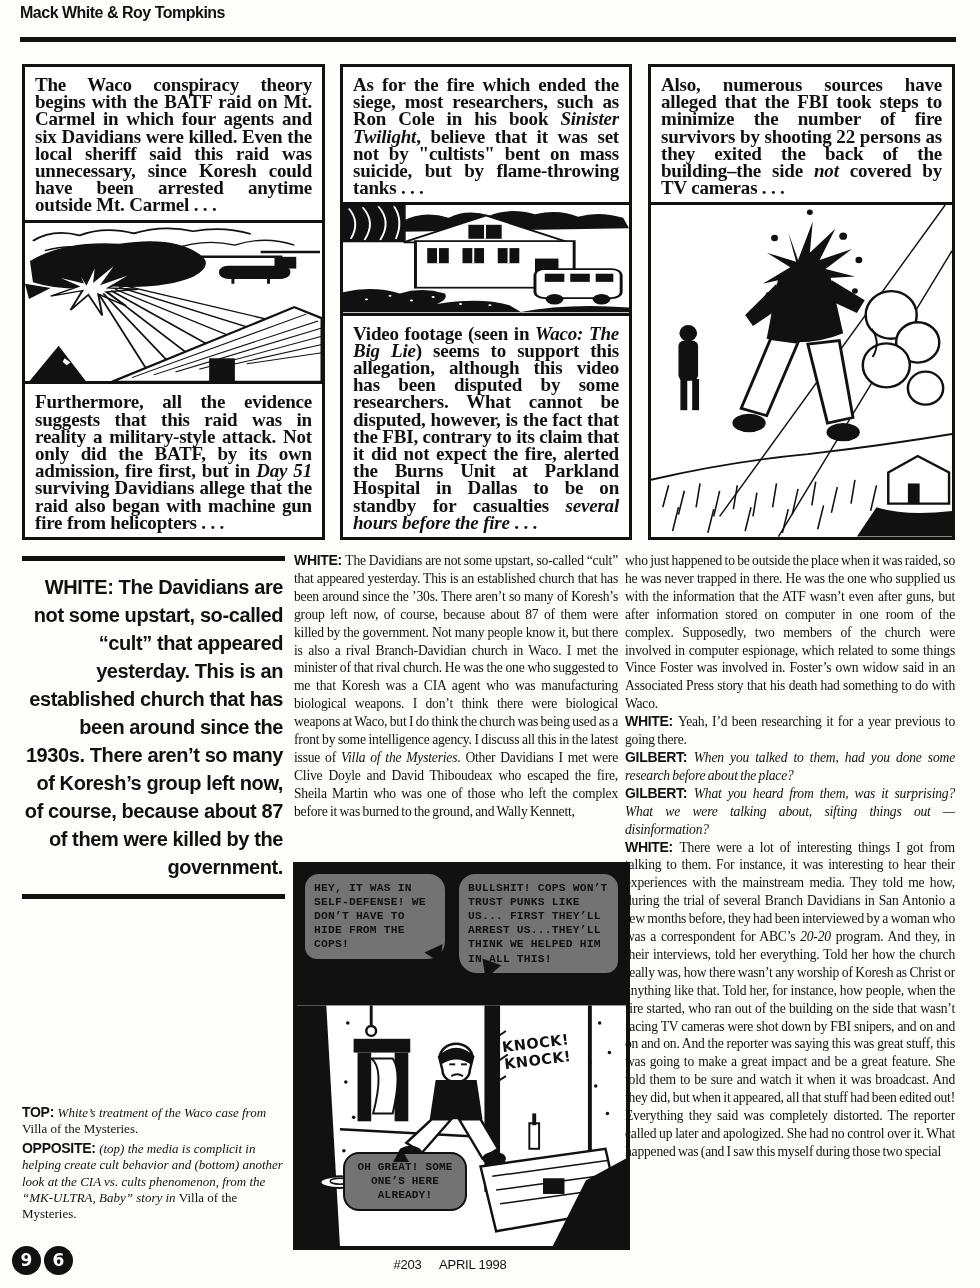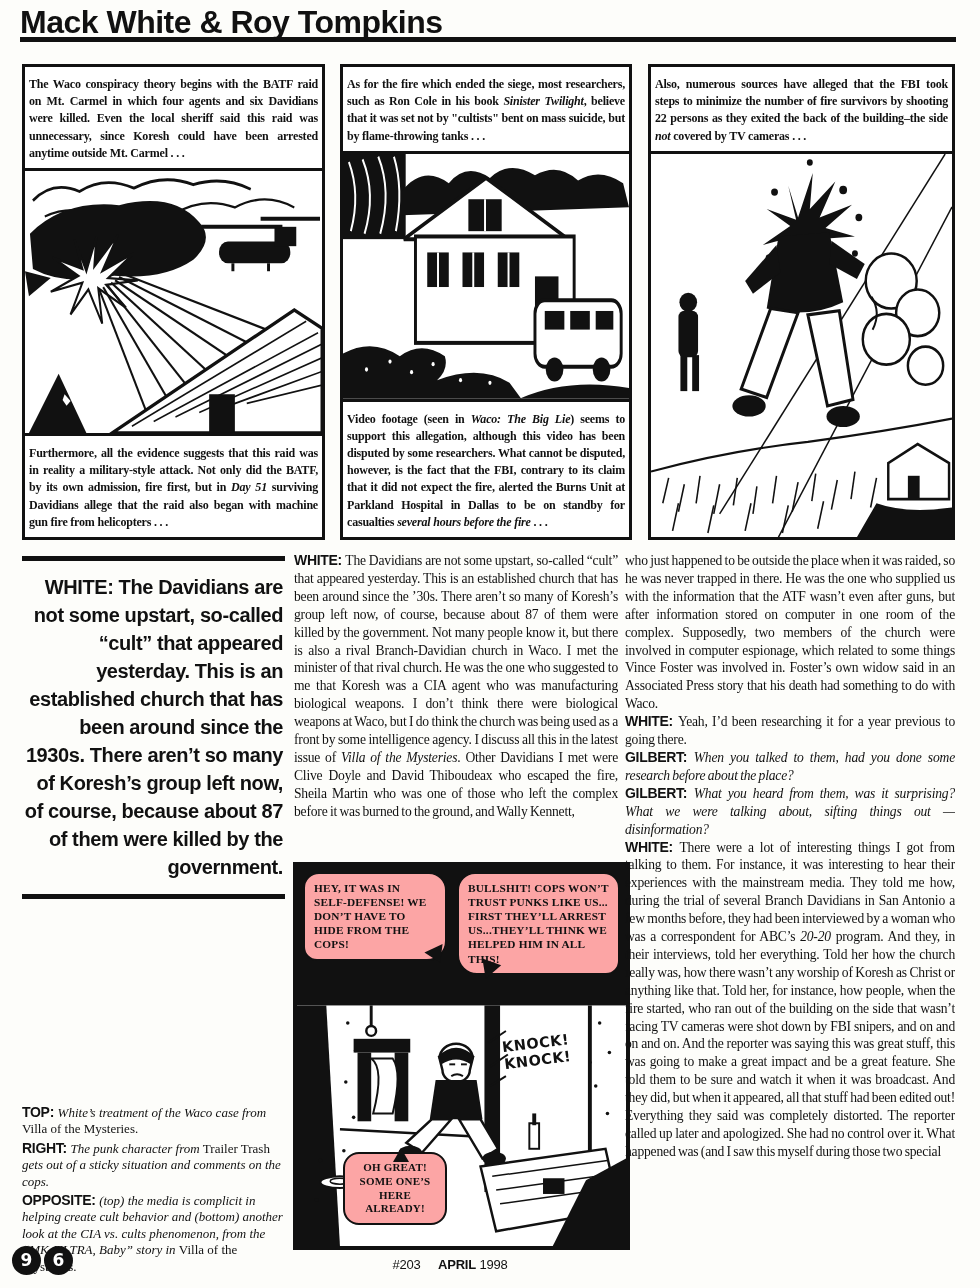--- a/index.html
+++ b/index.html
@@ -3,50 +3,50 @@
 <meta charset="utf-8">
 <style>
   html,body{margin:0;padding:0;}
   body{
     width:980px;height:1288px;position:relative;overflow:hidden;
     background:#fdfdfa;color:#111;
     font-family:"Liberation Serif",serif;
   }
   .abs{position:absolute;}
   
-  .page-title{left:20px;top:4px;font-family:"Liberation Sans",sans-serif;font-weight:700;font-size:32px;letter-spacing:-0.5px;}
+  .page-title{left:20px;top:4px;font-family:"Liberation Sans",sans-serif;font-weight:700;font-size:16px;letter-spacing:-0.5px;}
   .header-rule{left:20px;top:37px;width:936px;height:5px;background:#111;}
   
   .panel{border:3px solid #111;background:#fff;display:flex;flex-direction:column;box-sizing:border-box;height:476px;top:64px;}
-  .panel-cap{padding:9px 4px 6px;font-weight:700;font-size:12px;line-height:17.2px;text-align:justify;letter-spacing:-0.2px;border-radius:28px;}
+  .panel-cap{padding:9px 10px 6px;font-weight:700;font-size:19px;line-height:17.2px;text-align:justify;letter-spacing:-0.2px;border-radius:28px;}
   .panel-art{flex:1 1 auto;border-top:3px solid #111;border-bottom:3px solid #111;overflow:hidden;min-height:60px;}
   .panel-art.noend{border-bottom:none;}
   .panel-art svg{display:block;width:100%;height:100%;}
   
   .pullquote{left:22px;top:556px;width:263px;}
   .pq-rule{height:5px;background:#111;}
   .pq-text{padding:12px 2px 13px;font-family:"Liberation Sans",sans-serif;font-weight:700;font-size:20px;line-height:28px;text-align:right;letter-spacing:-0.4px;}
   
   .bodycol{overflow:hidden;}
   .bodytext{font-size:13.6px;line-height:17.9px;text-align:justify;letter-spacing:-0.2px;word-spacing:-0.8px;margin:0;}
   .col-mid{left:294px;top:552px;width:324px;height:309px;}
   .col-right{left:625px;top:552px;width:330px;height:719px;}
   .rsp{font-family:"Liberation Sans",sans-serif;font-weight:700;font-size:14px;letter-spacing:-0.3px;}
   .ri{font-style:italic;text-align:right;}
-  .rb{font-weight:700;margin-left:14px;}
+  .rb{font-weight:400;margin-left:14px;}
   
   .strip{left:293px;top:862px;width:337px;height:388px;border:4px solid #111;box-sizing:border-box;background:#fff;overflow:hidden;}
   .strip svg{display:block;width:100%;height:100%;}
-  .bubble{position:absolute;background:#fca5a5;border:2.5px solid #111;padding:7px 9px;box-sizing:border-box;
-    font-family:Liberation Serif, serif;font-weight:700;font-size:11.3px;line-height:1.25;letter-spacing:0.2px;color:#111;}
+  .bubble{position:absolute;background:#737373;border:2.5px solid #111;padding:7px 9px;box-sizing:border-box;
+    font-family:Liberation Mono, monospace;font-weight:700;font-size:11.3px;line-height:1.25;letter-spacing:0.2px;color:#111;}
   .bubble1{left:6px;top:6px;width:144px;border-radius:16px 18px 20px 14px;}
   .bubble1::after{content:"";position:absolute;right:-4px;bottom:-14px;border:10px solid transparent;border-top:16px solid #111;transform:rotate(-25deg);}
   .bubble2{left:160px;top:6px;width:163px;border-radius:18px 16px 14px 20px;}
   .bubble2::after{content:"";position:absolute;left:18px;bottom:-16px;border:10px solid transparent;border-top:18px solid #111;transform:rotate(20deg);}
-  .bubble3{left:46px;top:286px;width:104px;text-align:center;font-size:11px;border-radius:16px;}
+  .bubble3{left:46px;top:286px;width:124px;text-align:center;font-size:11px;border-radius:16px;}
   .bubble3::after{content:"";position:absolute;left:48px;top:-14px;border:8px solid transparent;border-bottom:14px solid #111;}
   .sfx{position:absolute;left:206px;top:168px;width:86px;font-family:"DejaVu Sans",sans-serif;font-weight:700;font-size:14.5px;line-height:1.15;letter-spacing:0.5px;transform:rotate(-7deg);color:#111;}
   
   .captions{left:22px;top:1104px;width:268px;font-size:13px;line-height:16.4px;}
   .cap-item{margin:0 0 2px 0;}
   
   .pagenums{left:12px;top:1246px;display:flex;gap:3px;}
   .circ{width:29px;height:29px;border-radius:50%;background:#111;color:#fff;font-family:"DejaVu Sans",sans-serif;font-weight:700;font-size:17px;line-height:29px;text-align:center;}
   .footer-issue{left:360px;top:1257px;width:180px;text-align:center;font-family:"Liberation Sans",sans-serif;font-size:13px;letter-spacing:-0.2px;}
 </style>
@@ -311,21 +311,20 @@
 <div class="abs bodycol col-right">
   <p class="bodytext"><span>who just happened to be outside the place when it was raided, so he was never trapped in there. He was the one who supplied us with the information that the ATF wasn’t even after guns, but after information stored on computer in one room of the complex. Supposedly, two members of the church were involved in computer espionage, which related to some things Vince Foster was involved in. Foster’s own widow said in an Associated Press story that his death had something to do with Waco.</span></p>
   <p class="bodytext"><span class="rsp">WHITE: </span><span>Yeah, I’d been researching it for a year previous to going there.</span></p>
   <p class="bodytext"><span class="rsp">GILBERT: </span><span class="ri">When you talked to them, had you done some research before about the place?</span></p>
   <p class="bodytext"><span class="rsp">GILBERT: </span><span class="ri">What you heard from them, was it surprising? What we were talking about, sifting things out — disinformation?</span></p>
   <p class="bodytext"><span class="rsp">WHITE: </span><span>There were a lot of interesting things I got from talking to them. For instance, it was interesting to hear their experiences with the mainstream media. They told me how, during the trial of several Branch Davidians in San Antonio a few months before, they had been interviewed by a woman who was a correspondent for ABC’s </span><span class="ri">20-20</span><span> program. And they, in their interviews, told her everything. Told her how the church really was, how there wasn’t any worship of Koresh as Christ or anything like that. Told her, for instance, how people, when the fire started, who ran out of the building on the side that wasn’t facing TV cameras were shot down by FBI snipers, and on and on and on. And the reporter was saying this was great stuff, this was going to make a great impact and be a great feature. She told them to be sure and watch it when it was broadcast. And they did, but when it appeared, all that stuff had been edited out! Everything they said was completely distorted. The reporter called up later and apologized. She had no control over it. What happened was (and I saw this myself during those two special</span></p>
 </div>
 
 <div class="abs captions">
   <p class="cap-item"><span class="rsp">TOP: </span><span class="ri">White’s treatment of the Waco case from </span><span>Villa of the Mysteries.</span></p>
-  <p class="cap-item"><span class="rsp">RIGHT: </span><span class="ri">The punk character from </span><span>Trailer Trash </span><span class="ri">gets out of a sticky situation and comments on the cops.</span></p>
   <p class="cap-item"><span class="rsp">OPPOSITE: </span><span class="ri">(top) the media is complicit in helping create cult behavior and (bottom) another look at the CIA vs. cults phenomenon, from the “MK-ULTRA, Baby” story in </span><span>Villa of the Mysteries.</span></p>
 </div>
 
 <div class="abs pagenums">
   <div class="circ">9</div>
   <div class="circ">6</div>
 </div>
 <div class="abs footer-issue"><span>#203 </span><span class="rb">APRIL</span><span> 1998</span></div>
 
 </body></html>

